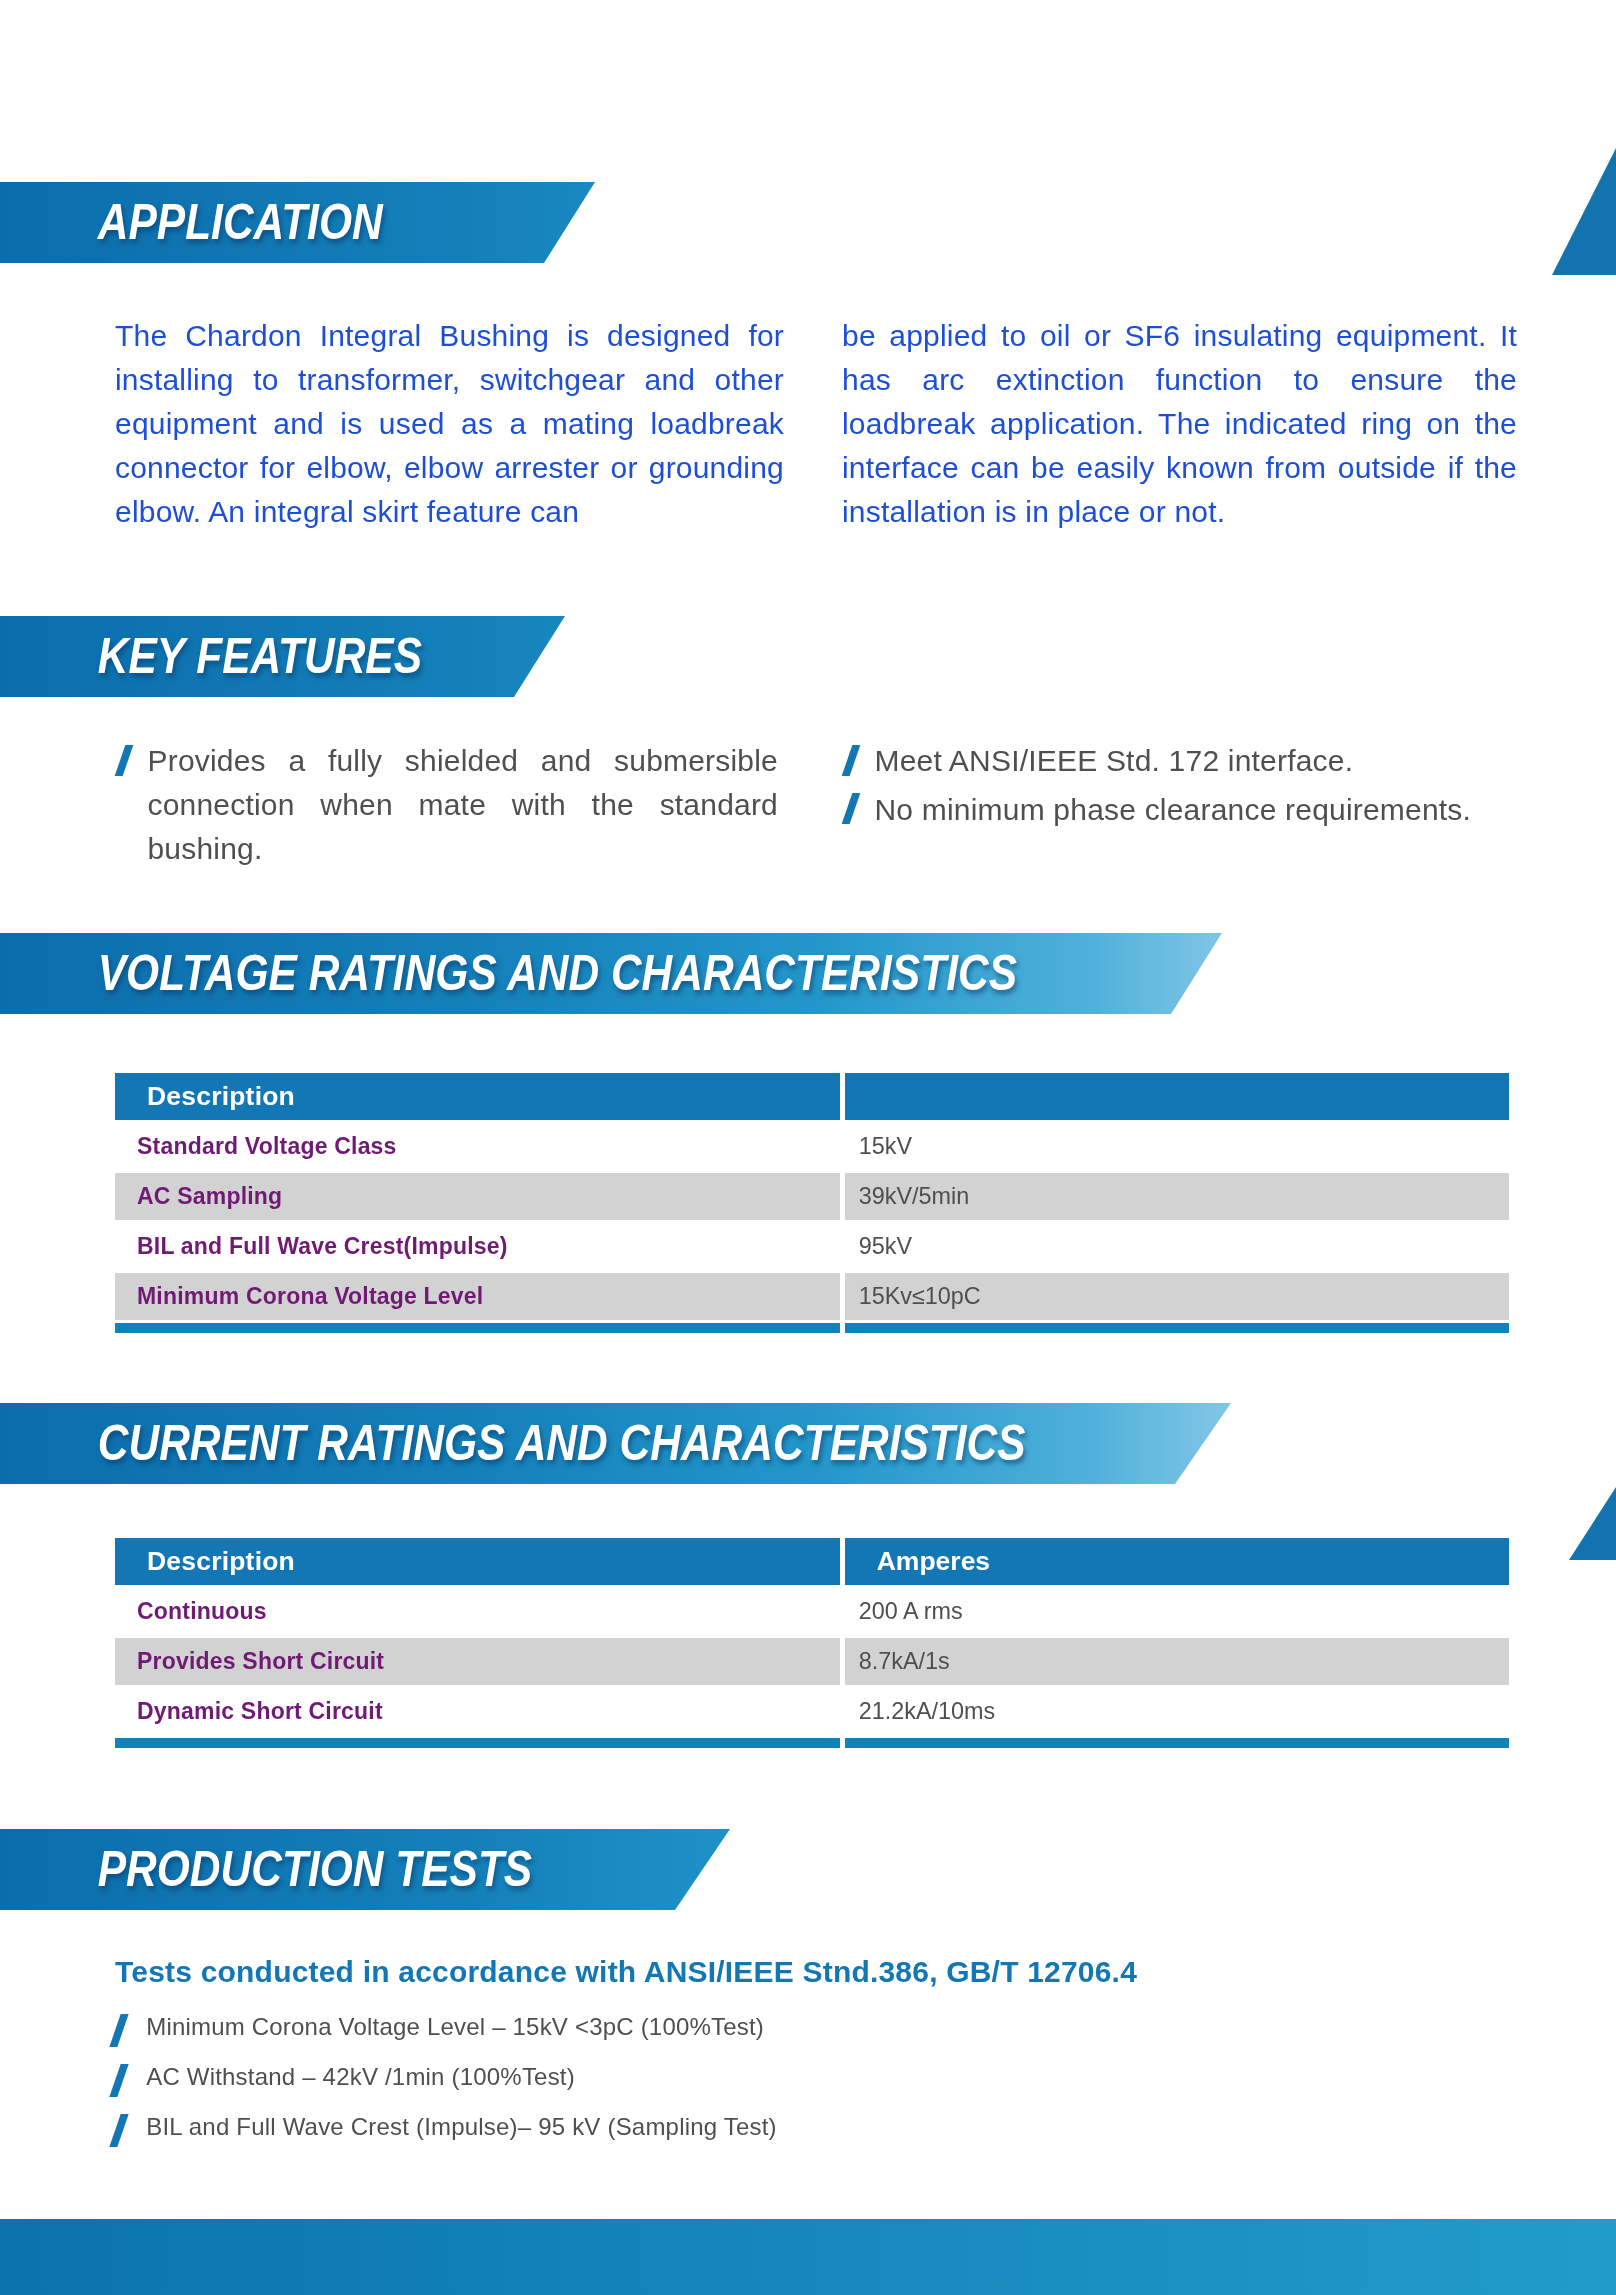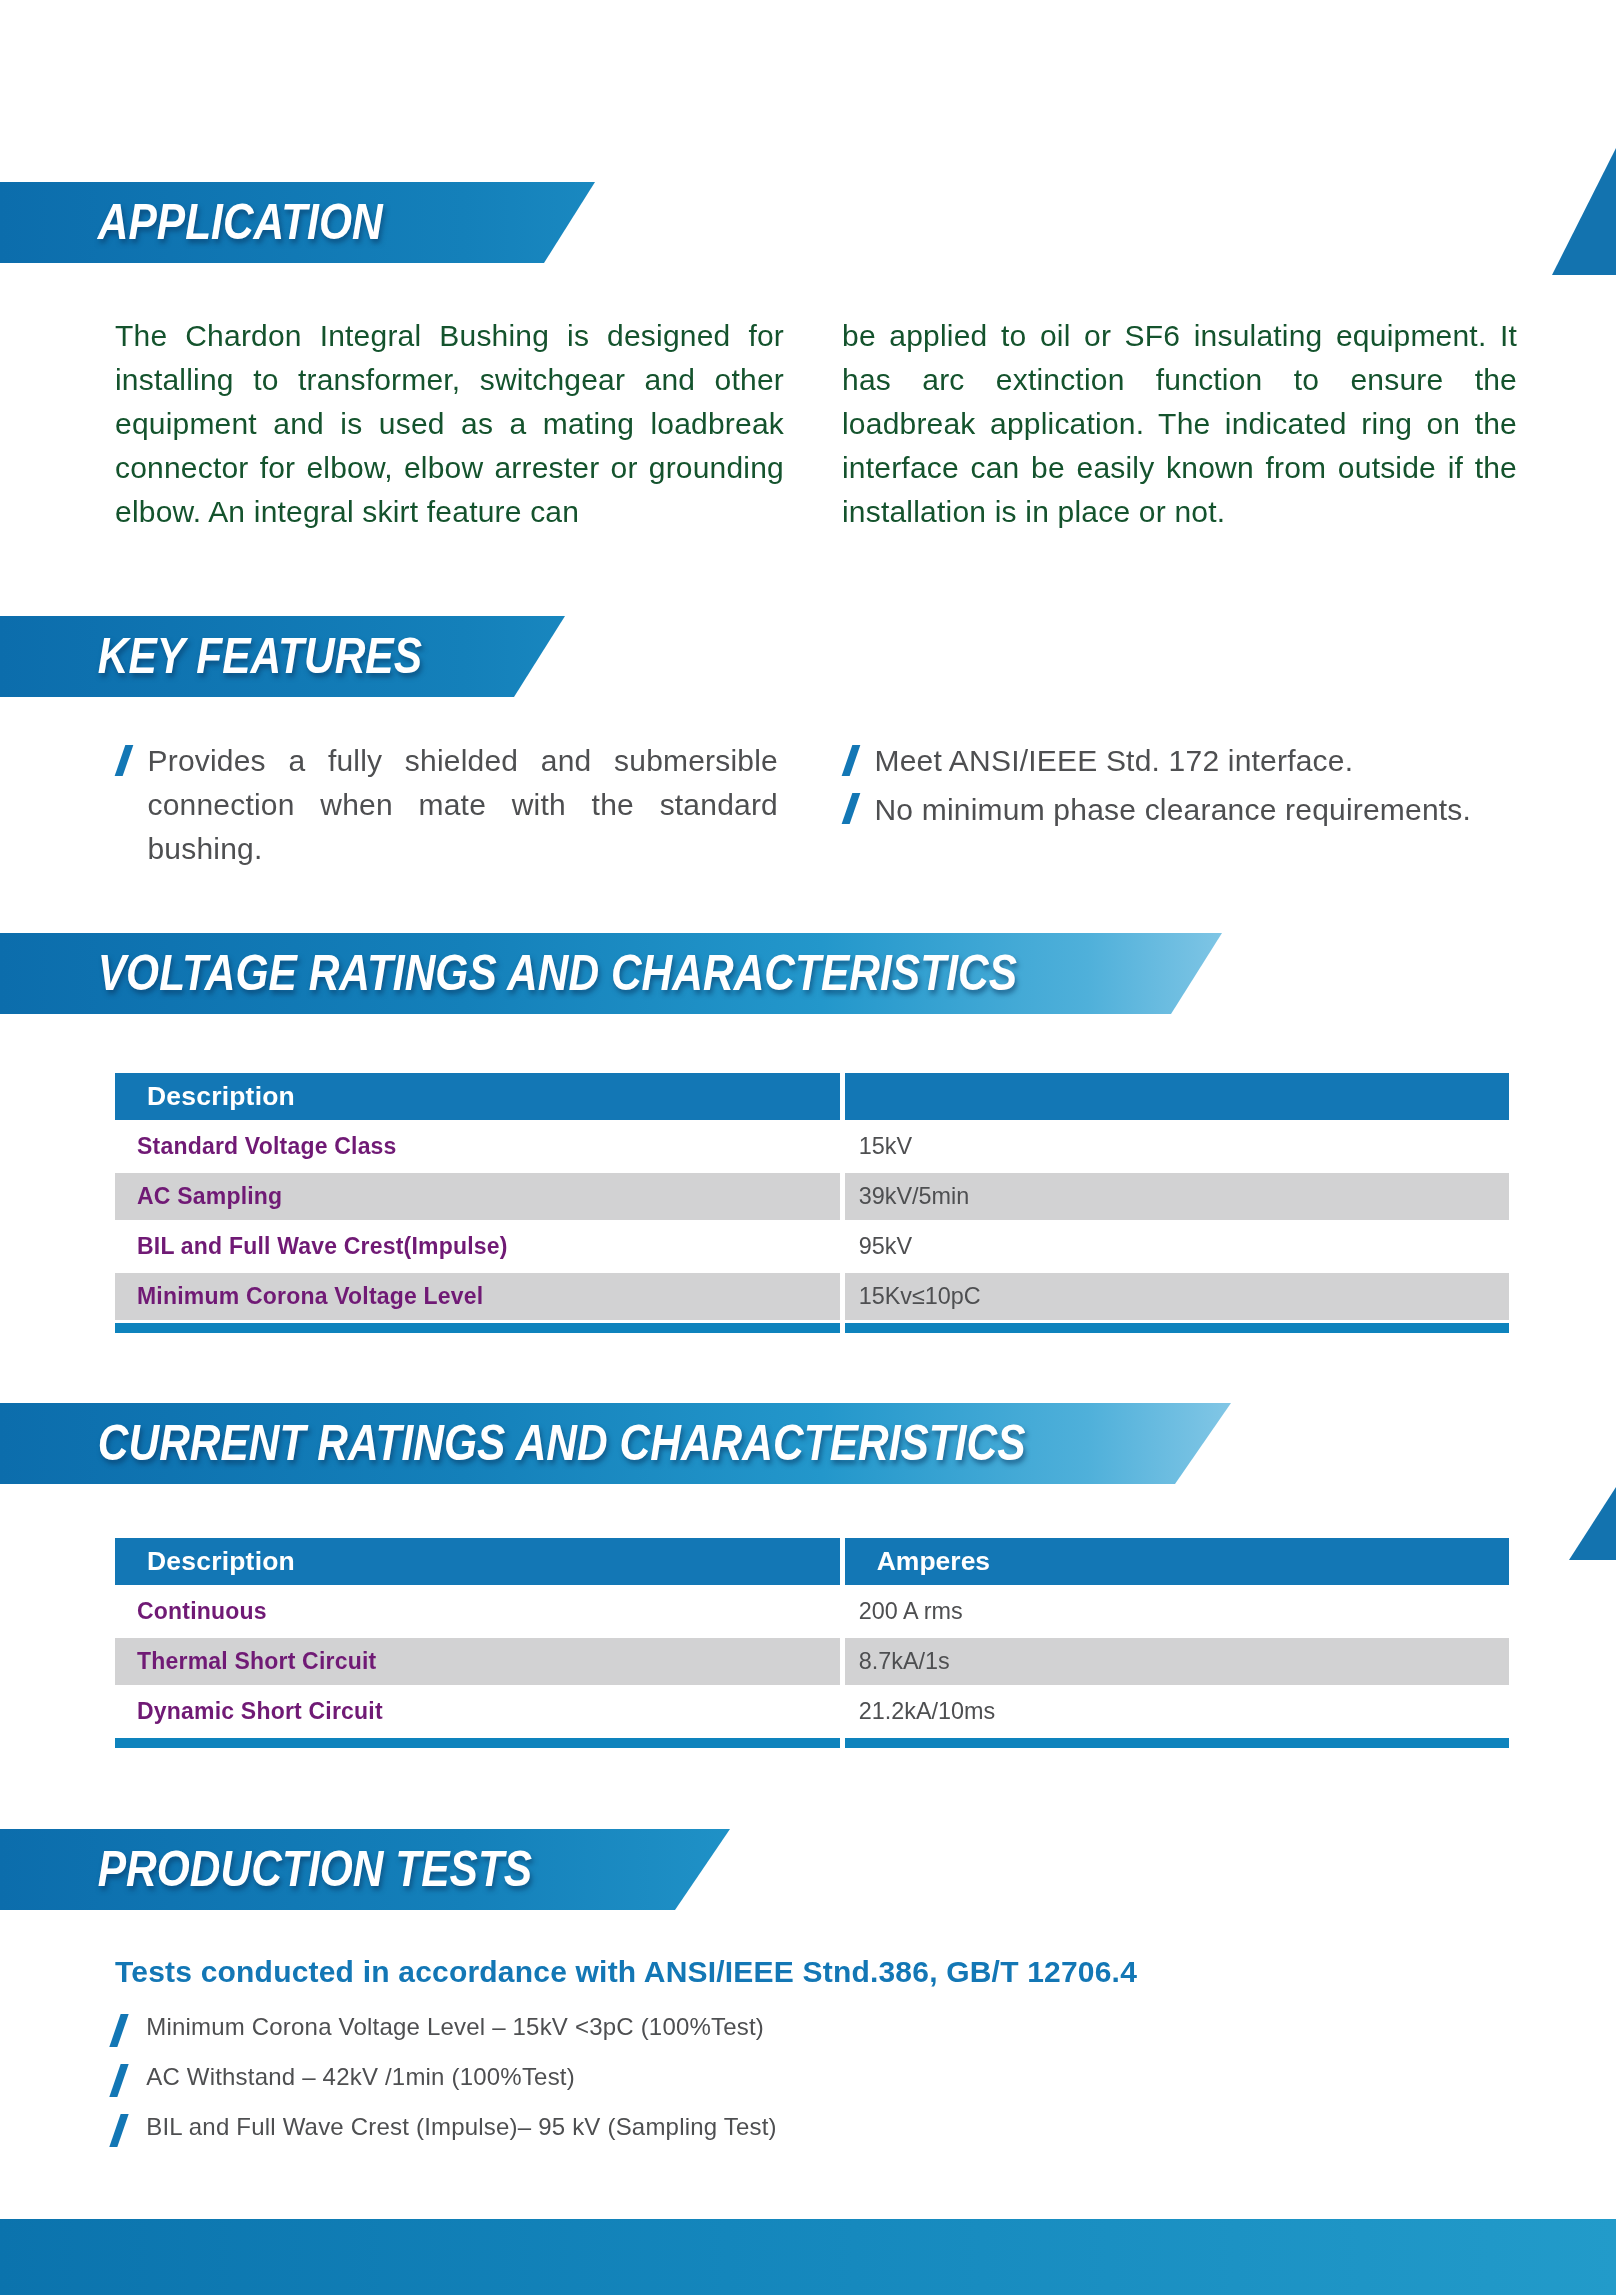--- a/index.html
+++ b/index.html
@@ -50,21 +50,21 @@
     clip-path: polygon(100% 0, 100% 100%, 0 100%);
   }
   .edge-accent-1 { top: 148px;  width: 64px; height: 127px; }
   .edge-accent-2 { top: 1487px; width: 47px; height: 73px; }
 
   
   .body-text {
     position: absolute;
     font-size: 30px;
     line-height: 44px;
-    color: #14532d;
+    color: #1d4ed8;
     text-align: justify;
     letter-spacing: 0.2px;
   }
   .col-left  { left: 115px;  width: 669px; top: 314px; }
   .col-right { left: 842px; width: 675px; top: 314px; }
 
   
   .bullet {
     display: flex;
     align-items: flex-start;
@@ -234,21 +234,21 @@
     <div class="t-row t-head">
       <div class="cell cell-label">Description</div>
       <div class="cell cell-value">Amperes</div>
     </div>
     <div class="t-body">
       <div class="t-row">
         <div class="cell cell-label">Continuous</div>
         <div class="cell cell-value">200 A rms</div>
       </div>
       <div class="t-row">
-        <div class="cell cell-label">Thermal Short Circuit</div>
+        <div class="cell cell-label">Provides Short Circuit</div>
         <div class="cell cell-value">8.7kA/1s</div>
       </div>
       <div class="t-row">
         <div class="cell cell-label">Dynamic Short Circuit</div>
         <div class="cell cell-value">21.2kA/10ms</div>
       </div>
     </div>
     <div class="t-row t-foot">
       <div class="cell cell-label"></div>
       <div class="cell cell-value"></div>

